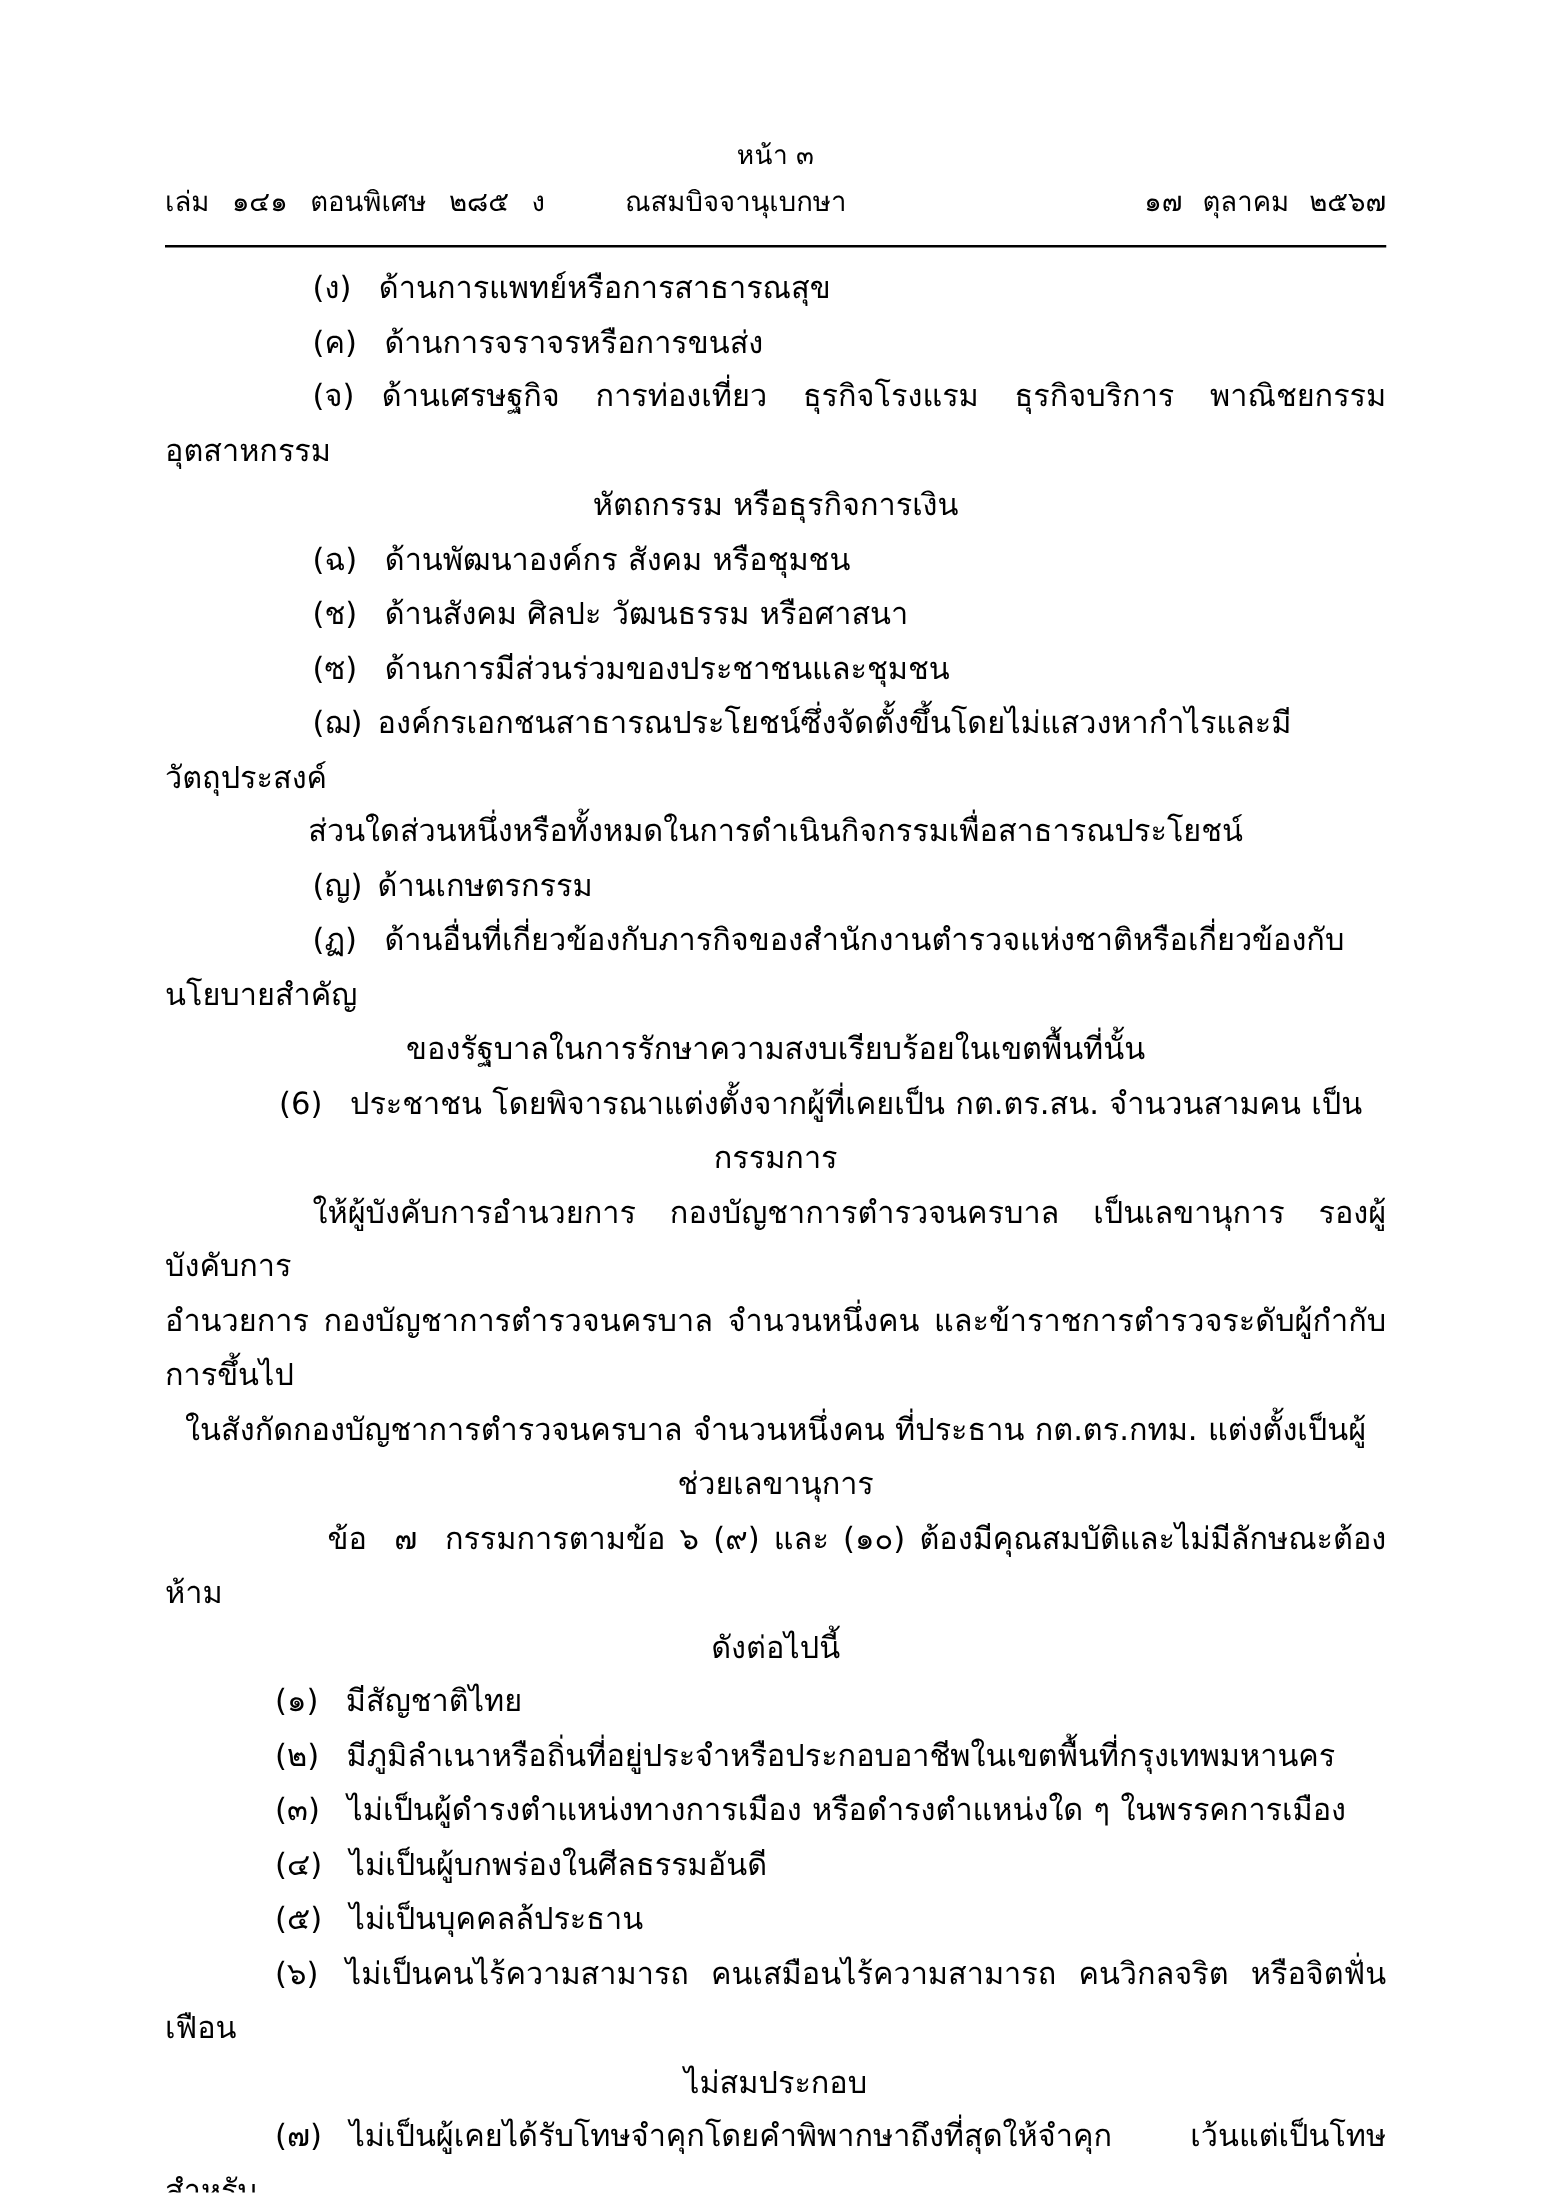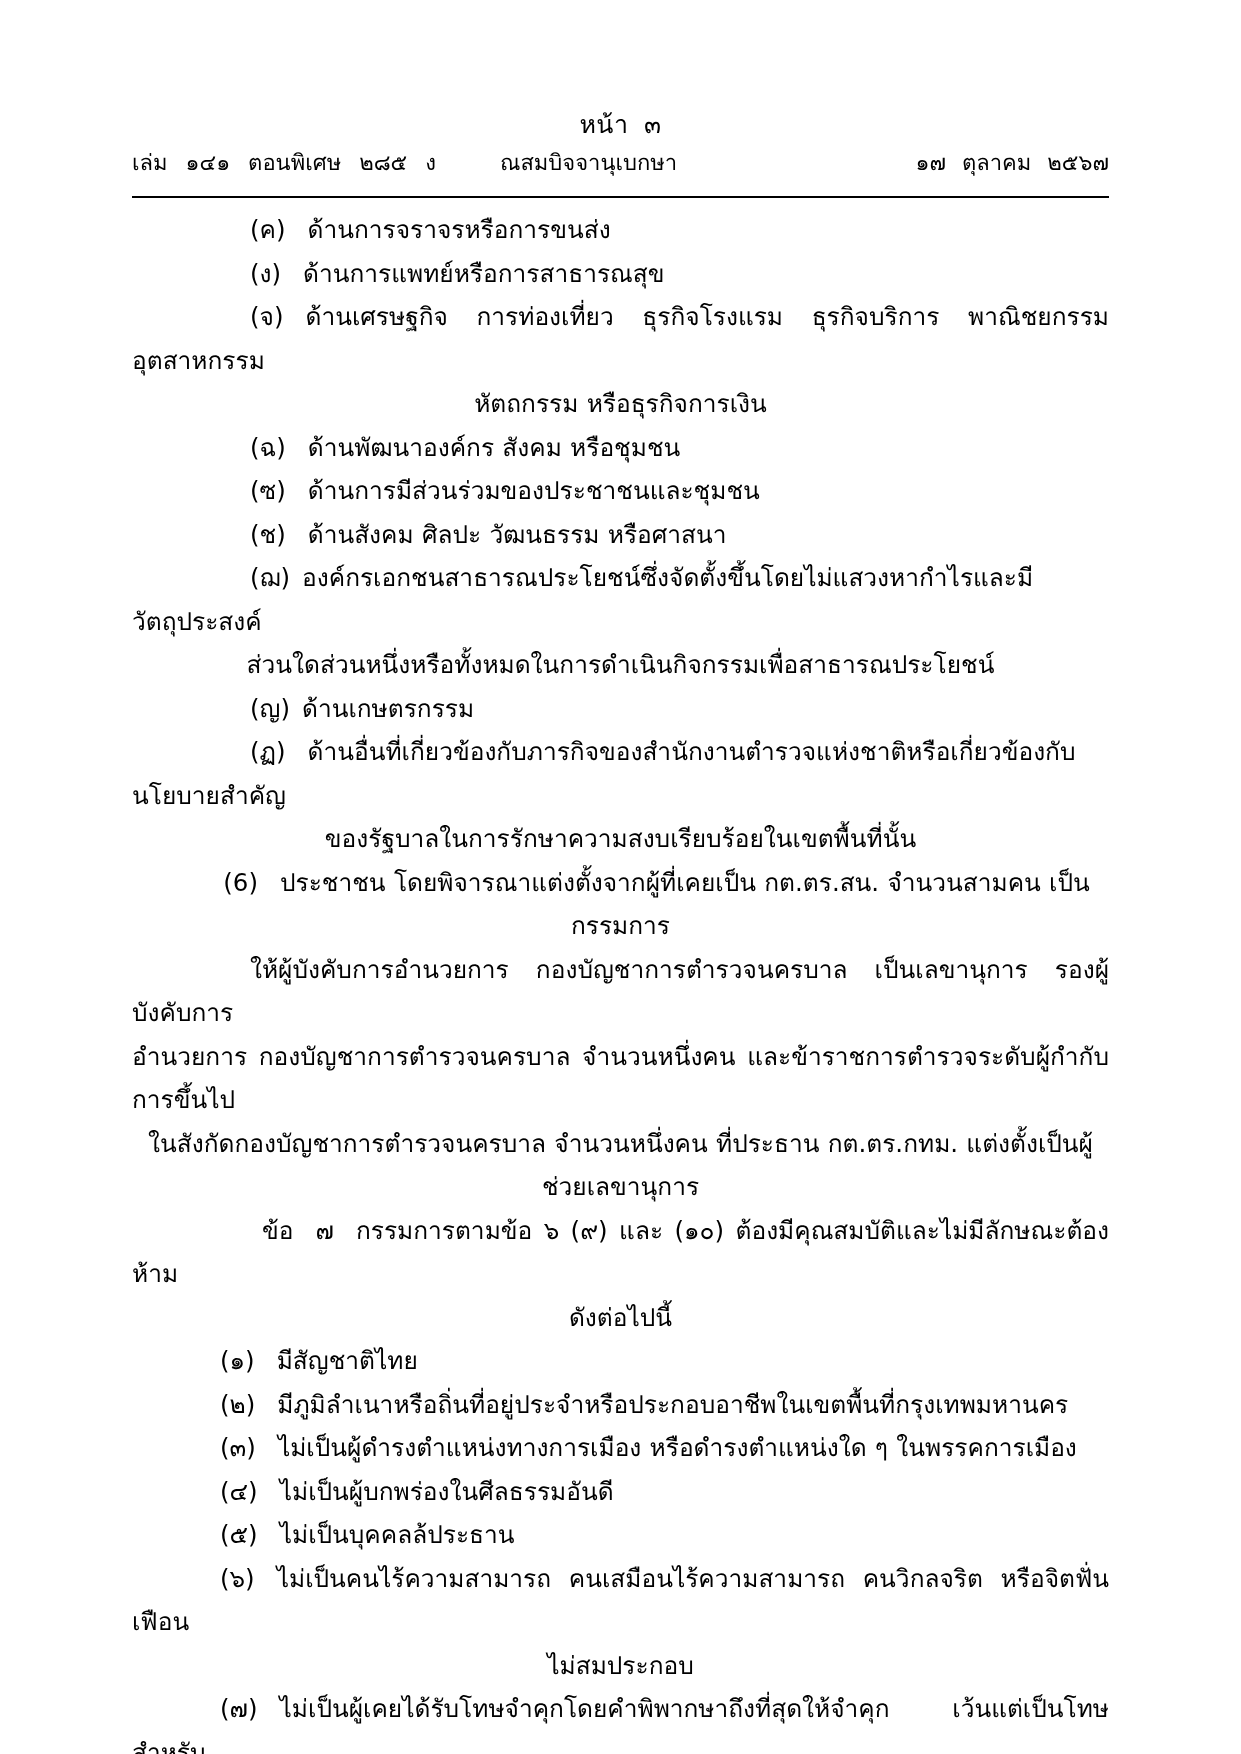--- a/index.html
+++ b/index.html
@@ -25,22 +25,22 @@
 
   
   .masthead {
     position: absolute;
     left: 0;
     right: 0;
     top: 112px;
     text-align: center;
   }
   .masthead-page {
-    font-family: Liberation Mono, monospace;
-    font-size: 25px;
+    font-family: Liberation Sans, sans-serif;
+    font-size: 21px;
     letter-spacing: 0.02em;
     line-height: 1.2;
   }
   .header-row {
     position: absolute;
     top: 150px;
     left: 132px;
     right: 132px;
     display: flex;
     align-items: baseline;
@@ -120,43 +120,43 @@
       <span>๑๗</span>
       <span>ตุลาคม</span>
       <span>๒๕๖๗</span>
     </div>
   </div>
 
   <div class="rule"></div>
 
   <div class="body">
 
+    <p class="para" style="text-indent:118px;">
+      <span>(ง)</span><span class="sp-md"></span><span>ด้านการแพทย์หรือการสาธารณสุข</span>
+    </p>
+
     <p class="para indent-1 noindent" style="text-indent:118px;">
       <span>(ค)</span><span class="sp-md"></span><span>ด้านการจราจรหรือการขนส่ง</span>
     </p>
 
     <p class="para" style="text-indent:118px;">
-      <span>(ง)</span><span class="sp-md"></span><span>ด้านการแพทย์หรือการสาธารณสุข</span>
-    </p>
-
-    <p class="para" style="text-indent:118px;">
       <span>(จ)</span><span class="sp-md"></span><span>ด้านเศรษฐกิจ  การท่องเที่ยว  ธุรกิจโรงแรม  ธุรกิจบริการ  พาณิชยกรรม  อุตสาหกรรม</span>
     </p>
     <p class="para lastline-left" style="text-indent:0;">หัตถกรรม  หรือธุรกิจการเงิน</p>
 
     <p class="para" style="text-indent:118px;">
       <span>(ฉ)</span><span class="sp-md"></span><span>ด้านพัฒนาองค์กร  สังคม  หรือชุมชน</span>
     </p>
 
     <p class="para" style="text-indent:118px;">
+      <span>(ช)</span><span class="sp-md"></span><span>ด้านสังคม  ศิลปะ  วัฒนธรรม  หรือศาสนา</span>
+    </p>
+
+    <p class="para" style="text-indent:118px;">
       <span>(ซ)</span><span class="sp-md"></span><span>ด้านการมีส่วนร่วมของประชาชนและชุมชน</span>
-    </p>
-
-    <p class="para" style="text-indent:118px;">
-      <span>(ช)</span><span class="sp-md"></span><span>ด้านสังคม  ศิลปะ  วัฒนธรรม  หรือศาสนา</span>
     </p>
 
     <p class="para" style="text-indent:118px;">
       <span>(ฌ)</span><span class="sp-sm"></span><span>องค์กรเอกชนสาธารณประโยชน์ซึ่งจัดตั้งขึ้นโดยไม่แสวงหากำไรและมีวัตถุประสงค์</span>
     </p>
     <p class="para lastline-left" style="text-indent:0;">ส่วนใดส่วนหนึ่งหรือทั้งหมดในการดำเนินกิจกรรมเพื่อสาธารณประโยชน์</p>
 
     <p class="para" style="text-indent:118px;">
       <span>(ญ)</span><span class="sp-sm"></span><span>ด้านเกษตรกรรม</span>
     </p>

